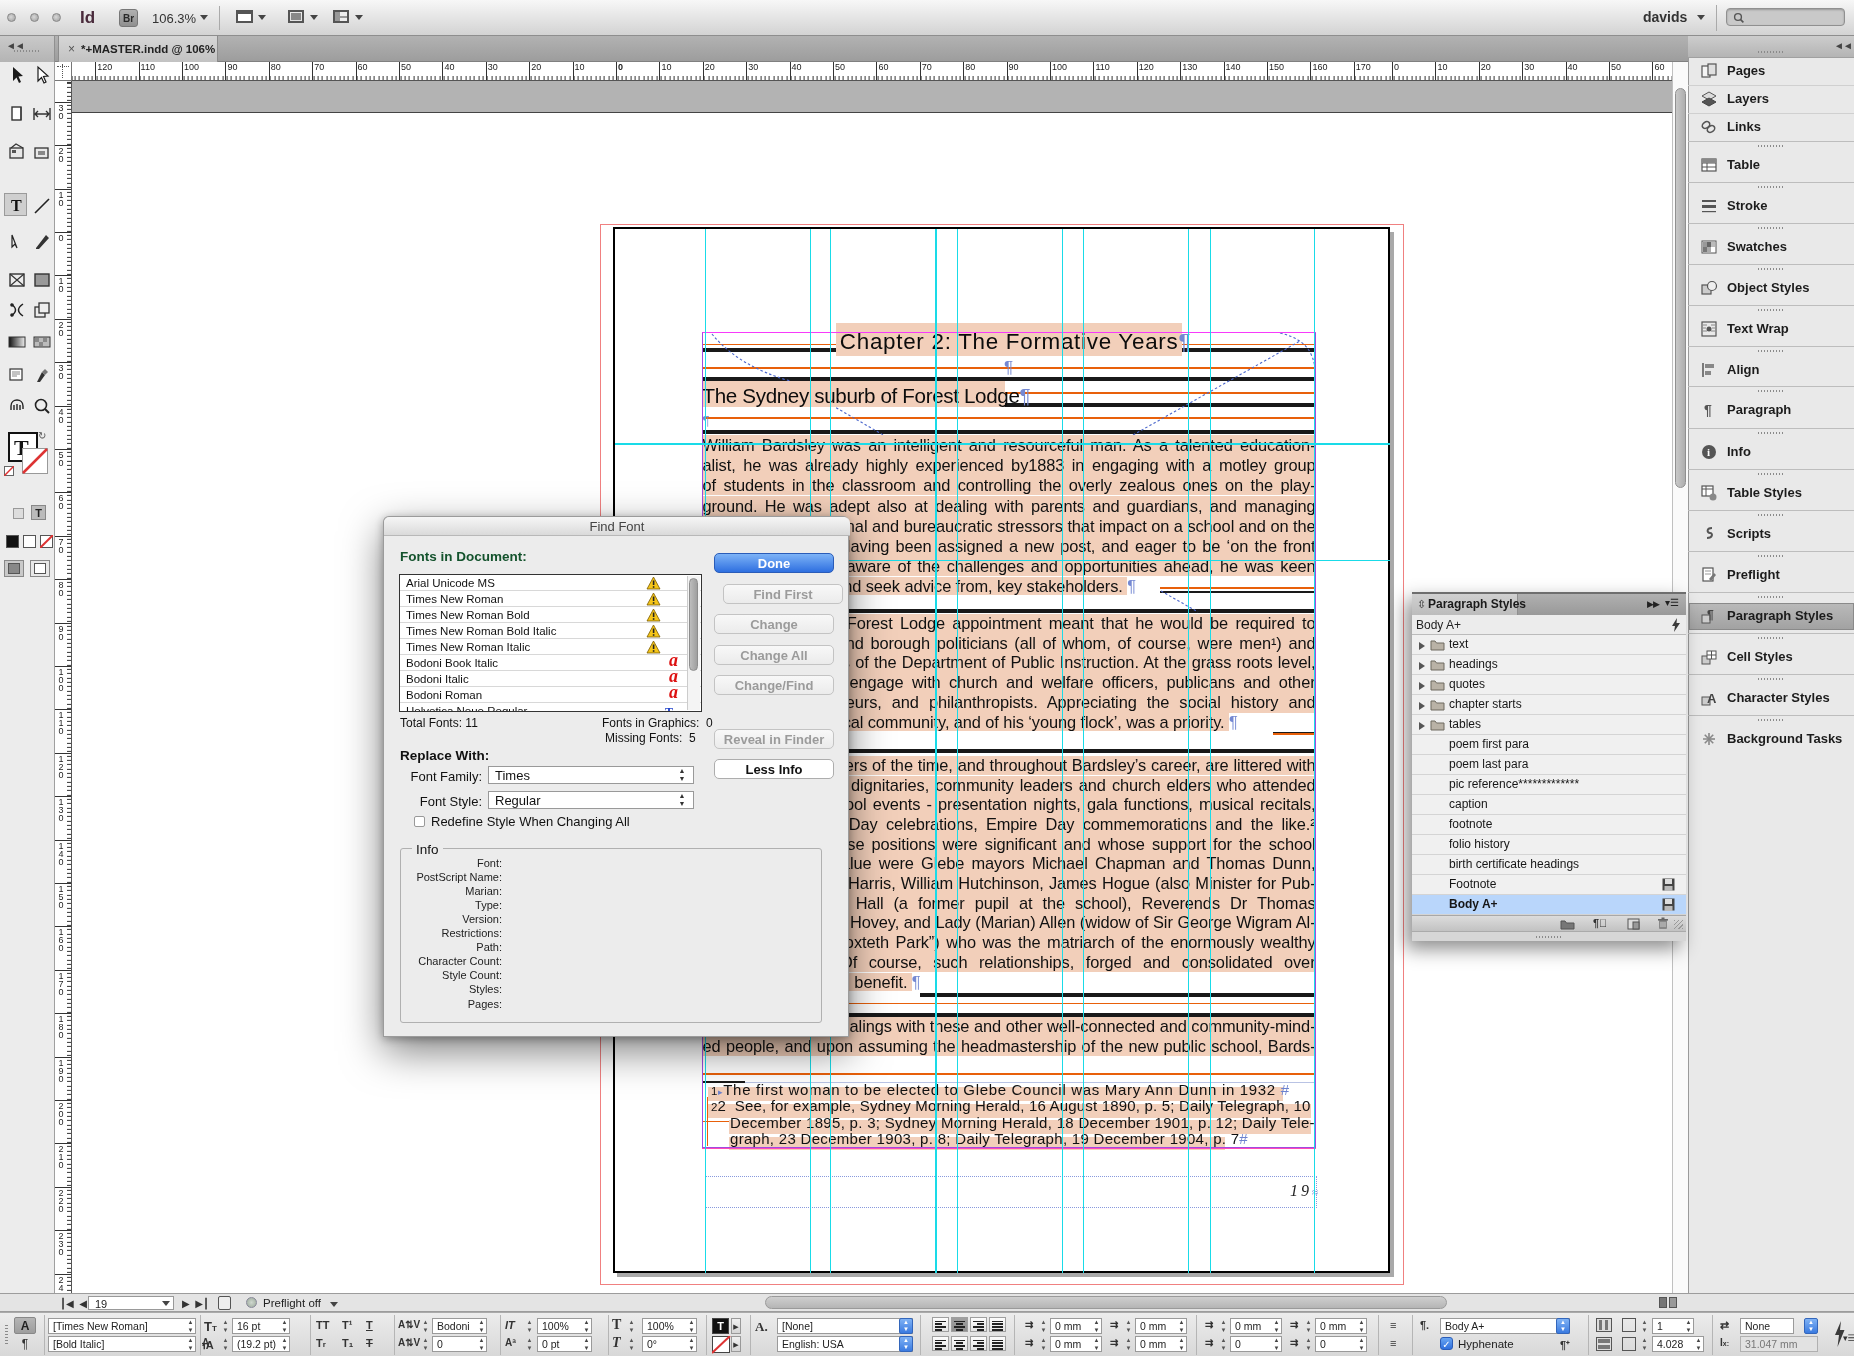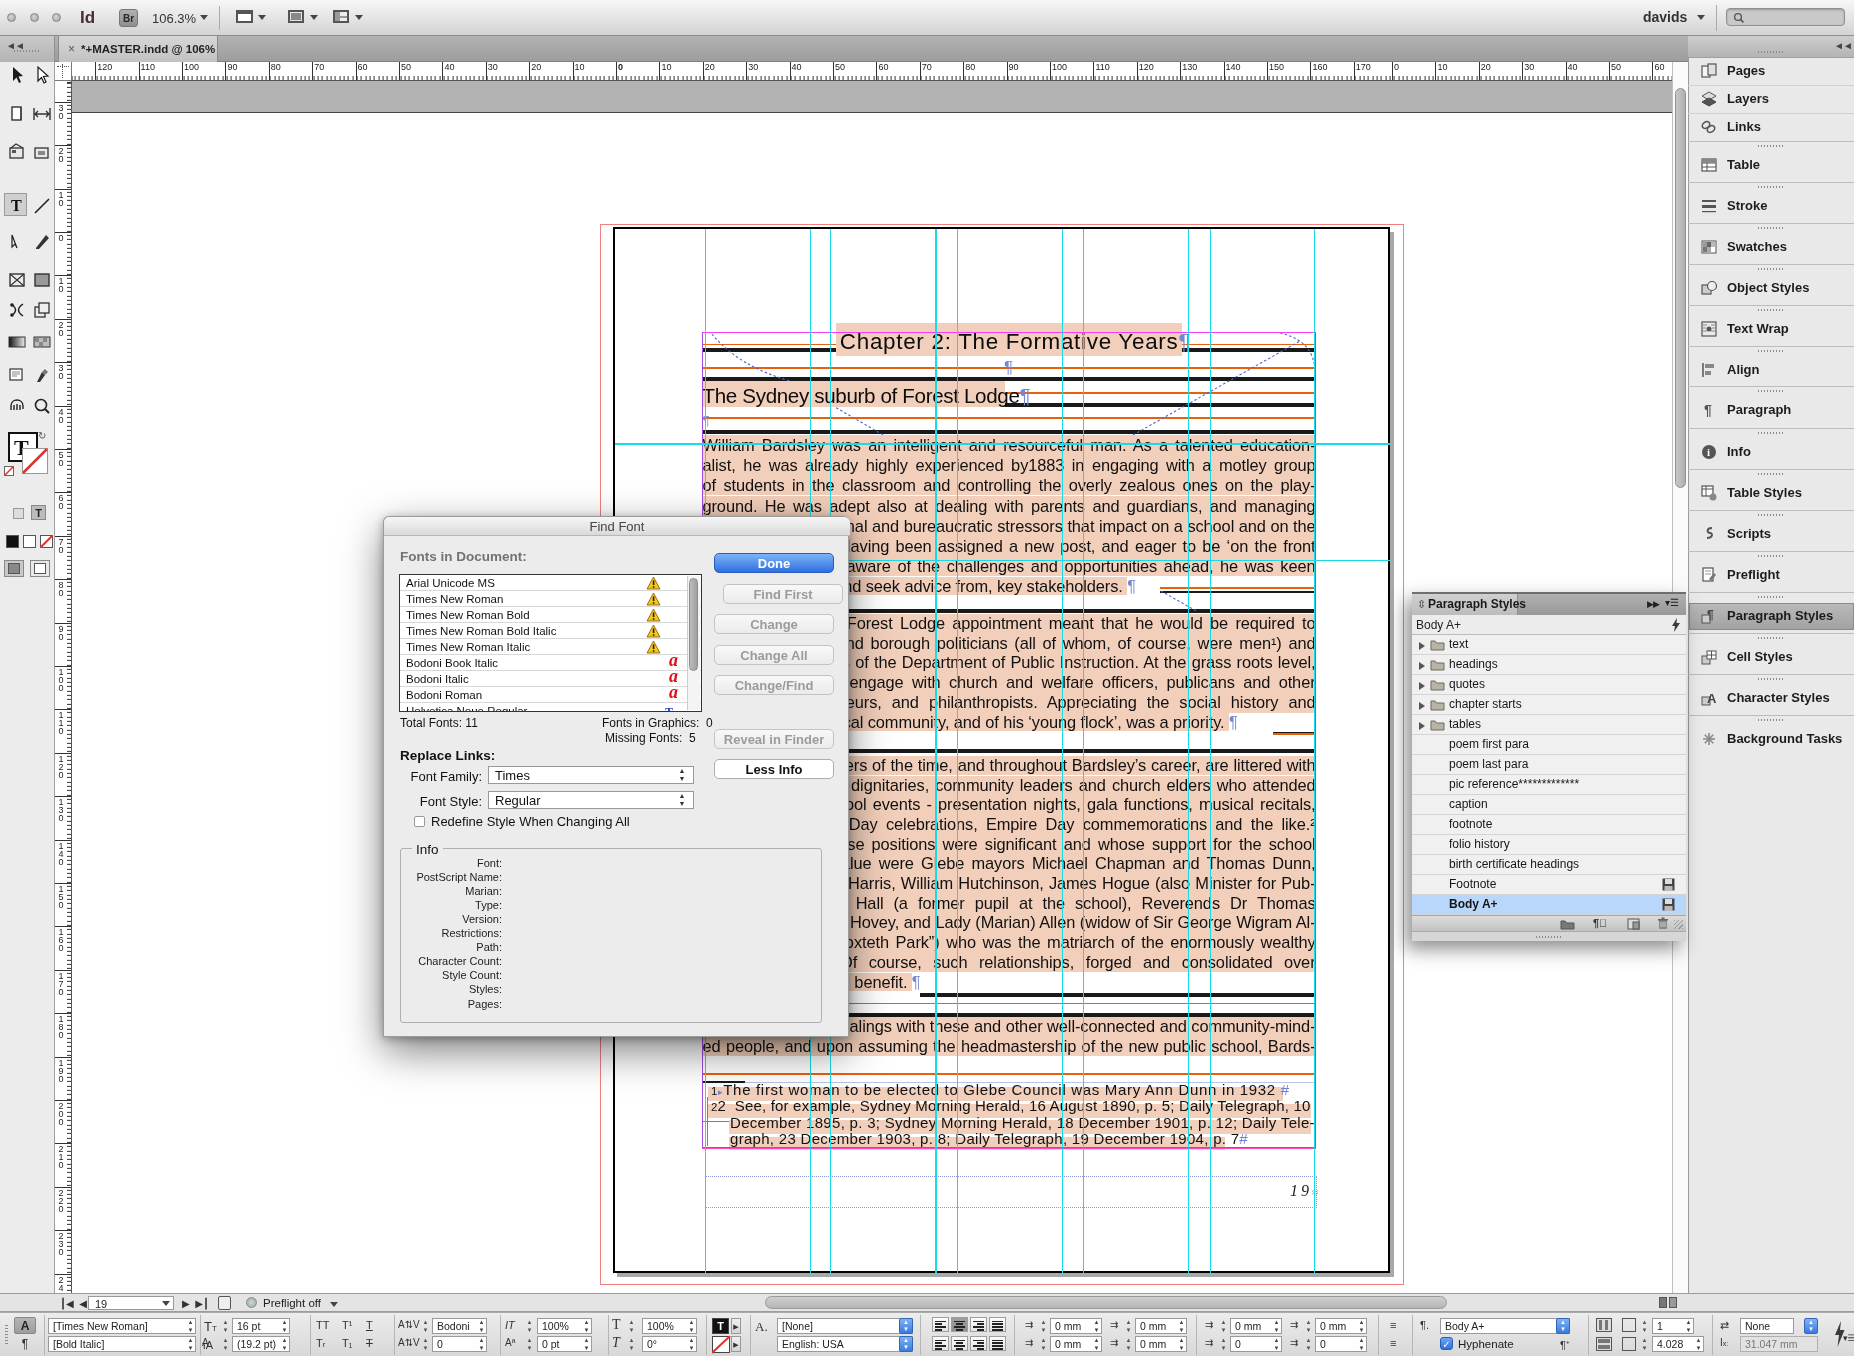--- a/index.html
+++ b/index.html
@@ -14,21 +14,21 @@
 .jl{text-align:justify;text-align-last:justify;white-space:normal;word-spacing:-0.5px}
 .fnline{position:absolute;font-size:15px;letter-spacing:0.55px;color:#111;white-space:nowrap}
 .pilc{position:absolute;color:#7488d2}
 .dockbtn{position:absolute;left:1688px;width:166px;height:28px;color:#1c1c1c;font-weight:bold;font-size:13px;line-height:28px}
 .docklbl{position:absolute;left:39px}
 .docksep{position:absolute;left:1688px;width:166px;height:1px;background:#bdbdbd}
 .dots{position:absolute;height:3px;background-image:repeating-linear-gradient(90deg,#8a8a8a 0 1px,rgba(0,0,0,0) 1px 3px)}
 .btn{position:absolute;left:713px;width:120px;height:20px;border-radius:5px;font-size:13px;text-align:center;line-height:19px;border:1px solid #c3c3c3;background:linear-gradient(#f8f8f8,#ebebeb);color:#9b9b9b;font-weight:bold}
 .ffrow{font-size:11.5px;color:#111;height:16px;line-height:16px;border-bottom:1px solid #d8d8d8;position:relative;padding-left:6px}
 .cpbox{position:absolute;height:16px;background:#fff;border:1px solid #9a9a9a;font-size:10.5px;line-height:14px;padding-left:4px;color:#222}
-.cpico{position:absolute;font-size:11px;color:#333;font-weight:normal}
+.cpico{position:absolute;font-size:11px;color:#333;font-weight:bold}
 .stp{position:absolute;width:9px;height:16px;font-size:6px;line-height:8px;color:#444;text-align:center}
 .alnb{position:absolute;width:17px;height:15px;border:1px solid #9f9f9f;background:linear-gradient(#fdfdfd,#e3e3e3);font-size:9px;color:#333;text-align:center;line-height:14px}
 svg{display:block}
 </style></head><body>
 <div class="a" style="left:0;top:0;width:1854px;height:36px;background:linear-gradient(#f7f7f7,#d3d3d3);border-bottom:1px solid #8e8e8e">
 <div class="a" style="left:7px;top:13px;width:9px;height:9px;border-radius:50%;background:radial-gradient(circle at 3px 3px,#d8d8d8,#9c9c9c);border:0.5px solid #888"></div>
 <div class="a" style="left:30px;top:13px;width:9px;height:9px;border-radius:50%;background:radial-gradient(circle at 3px 3px,#d8d8d8,#9c9c9c);border:0.5px solid #888"></div>
 <div class="a" style="left:52px;top:13px;width:9px;height:9px;border-radius:50%;background:radial-gradient(circle at 3px 3px,#d8d8d8,#9c9c9c);border:0.5px solid #888"></div>
 <div class="a" style="left:80px;top:8px;font-size:17px;font-weight:bold;color:#4a2b3c">Id</div>
 <div class="a" style="left:119px;top:9px;width:19px;height:18px;background:linear-gradient(#b0b0b0,#8f8f8f);border:1px solid #777;border-radius:3px;color:#2a2a2a;font-size:10px;font-weight:bold;text-align:center;line-height:17px">Br</div>
@@ -897,21 +897,21 @@
         <path d="M4 5 V10 M6 5 V10 M8 5 V10" stroke="#ddd" stroke-width="0.8"></path>
       </svg>
 <div class="a" style="left:262px;top:4px;width:9px;height:9px;background-image:repeating-linear-gradient(135deg,#999 0 1px,rgba(0,0,0,0) 1px 3px)"></div>
 </div>
 <div class="a" style="left:0;top:339px;width:274px;height:10px;background:#d6d6d6;border-top:1px solid #aaa">
 <div class="dots" style="left:124px;top:4px;width:26px;height:2px"></div>
 </div>
 </div>
 <div class="a" style="left:383px;top:516px;width:466px;height:521px;background:#ececec;border:1px solid rgba(90,90,90,0.55);border-radius:6px 6px 0 0;box-shadow:0 14px 40px rgba(0,0,0,0.5), 0 2px 8px rgba(0,0,0,0.3)">
 <div class="a" style="left:0;top:0;width:466px;height:19px;background:linear-gradient(#f6f6f6,#dadada);border-bottom:1px solid #b8b8b8;border-radius:6px 6px 0 0;text-align:center;font-size:13px;color:#444;line-height:19px">Find Font</div>
-<div class="a" style="left:16px;top:32px;font-size:13.5px;font-weight:bold;color:#737373">Fonts in Document:</div>
+<div class="a" style="left:16px;top:32px;font-size:13.5px;font-weight:bold;color:#14532d">Fonts in Document:</div>
 <div class="a" style="left:15px;top:57px;width:303px;height:138px;background:#fff;border:1.5px solid #333;overflow:hidden">
 <div class="ffrow" style="">Arial Unicode MS<svg style="position:absolute;right:40px;top:1px" width="15" height="14" viewBox="0 0 15 14">
           <path d="M7.5 1 L14 13 L1 13 Z" fill="#f5c518" stroke="#7a5b00" stroke-width="0.8"></path>
           <rect x="6.8" y="4.5" width="1.6" height="4.5" fill="#222"></rect>
           <rect x="6.8" y="10.2" width="1.6" height="1.6" fill="#222"></rect>
         </svg></div>
       <div class="ffrow" style="">Times New Roman<svg style="position:absolute;right:40px;top:1px" width="15" height="14" viewBox="0 0 15 14">
           <path d="M7.5 1 L14 13 L1 13 Z" fill="#f5c518" stroke="#7a5b00" stroke-width="0.8"></path>
           <rect x="6.8" y="4.5" width="1.6" height="4.5" fill="#222"></rect>
           <rect x="6.8" y="10.2" width="1.6" height="1.6" fill="#222"></rect>
@@ -934,21 +934,21 @@
       <div class="ffrow" style="">Bodoni Book Italic<span style="position:absolute;right:23px;top:-3px;color:#dd1111;font-family:'Liberation Serif',serif;font-style:italic;font-size:18px;font-weight:bold">a</span></div>
       <div class="ffrow" style="">Bodoni Italic<span style="position:absolute;right:23px;top:-3px;color:#dd1111;font-family:'Liberation Serif',serif;font-style:italic;font-size:18px;font-weight:bold">a</span></div>
       <div class="ffrow" style="">Bodoni Roman<span style="position:absolute;right:23px;top:-3px;color:#dd1111;font-family:'Liberation Serif',serif;font-style:italic;font-size:18px;font-weight:bold">a</span></div>
       <div class="ffrow" style="text-decoration:line-through;">Helvetica Neue Regular<span style="position:absolute;right:24px;top:1px;color:#2244cc;font-family:'Liberation Serif',serif;font-size:12px;font-weight:bold">T<span style="font-size:9px">r</span></span></div>
     </div>
 <div class="a" style="left:303px;top:59px;width:13px;height:134px;background:#f4f4f4;border-left:1px solid #ccc"></div>
 <div class="a" style="left:305px;top:61px;width:9px;height:93px;background:linear-gradient(90deg,#bdbdbd,#9f9f9f);border:1px solid #8d8d8d;border-radius:5px"></div>
 <div class="a" style="left:16px;top:199px;font-size:12px;color:#111">Total Fonts: 11</div>
 <div class="a" style="left:218px;top:199px;font-size:12px;color:#111">Fonts in Graphics:&nbsp; 0</div>
 <div class="a" style="left:221px;top:214px;font-size:12px;color:#111">Missing Fonts:&nbsp; 5</div>
-<div class="a" style="left:16px;top:231px;font-size:13.5px;font-weight:bold;color:#111">Replace Links:</div>
+<div class="a" style="left:16px;top:231px;font-size:13.5px;font-weight:bold;color:#111">Replace With:</div>
 <div class="a" style="left:21px;top:252px;width:77px;text-align:right;font-size:13px;color:#111">Font Family:</div>
 <div class="a" style="left:104px;top:249px;width:206px;height:18px;background:#fff;border:1px solid #999;font-size:13px;line-height:17px;padding-left:6px;color:#111">Times</div>
 <div class="a" style="left:290px;top:250px;width:16px;height:16px;font-size:7px;line-height:8px;color:#333;text-align:center">▲<br>▼</div>
 <div class="a" style="left:21px;top:277px;width:77px;text-align:right;font-size:13px;color:#111">Font Style:</div>
 <div class="a" style="left:104px;top:274px;width:206px;height:18px;background:#fff;border:1px solid #999;font-size:13px;line-height:17px;padding-left:6px;color:#111">Regular</div>
 <div class="a" style="left:290px;top:275px;width:16px;height:16px;font-size:7px;line-height:8px;color:#333;text-align:center">▲<br>▼</div>
 <div class="a" style="left:30px;top:299px;width:11px;height:11px;background:#fff;border:1px solid #999;border-radius:2px"></div>
 <div class="a" style="left:47px;top:297px;font-size:13px;color:#111">Redefine Style When Changing All</div>
 <div class="a" style="left:16px;top:331px;width:422px;height:175px;border:1px solid #b0b0b0;border-radius:3px"></div>
 <div class="a" style="left:28px;top:325px;font-size:13.5px;color:#111;background:#ececec;padding:0 4px">Info</div>

